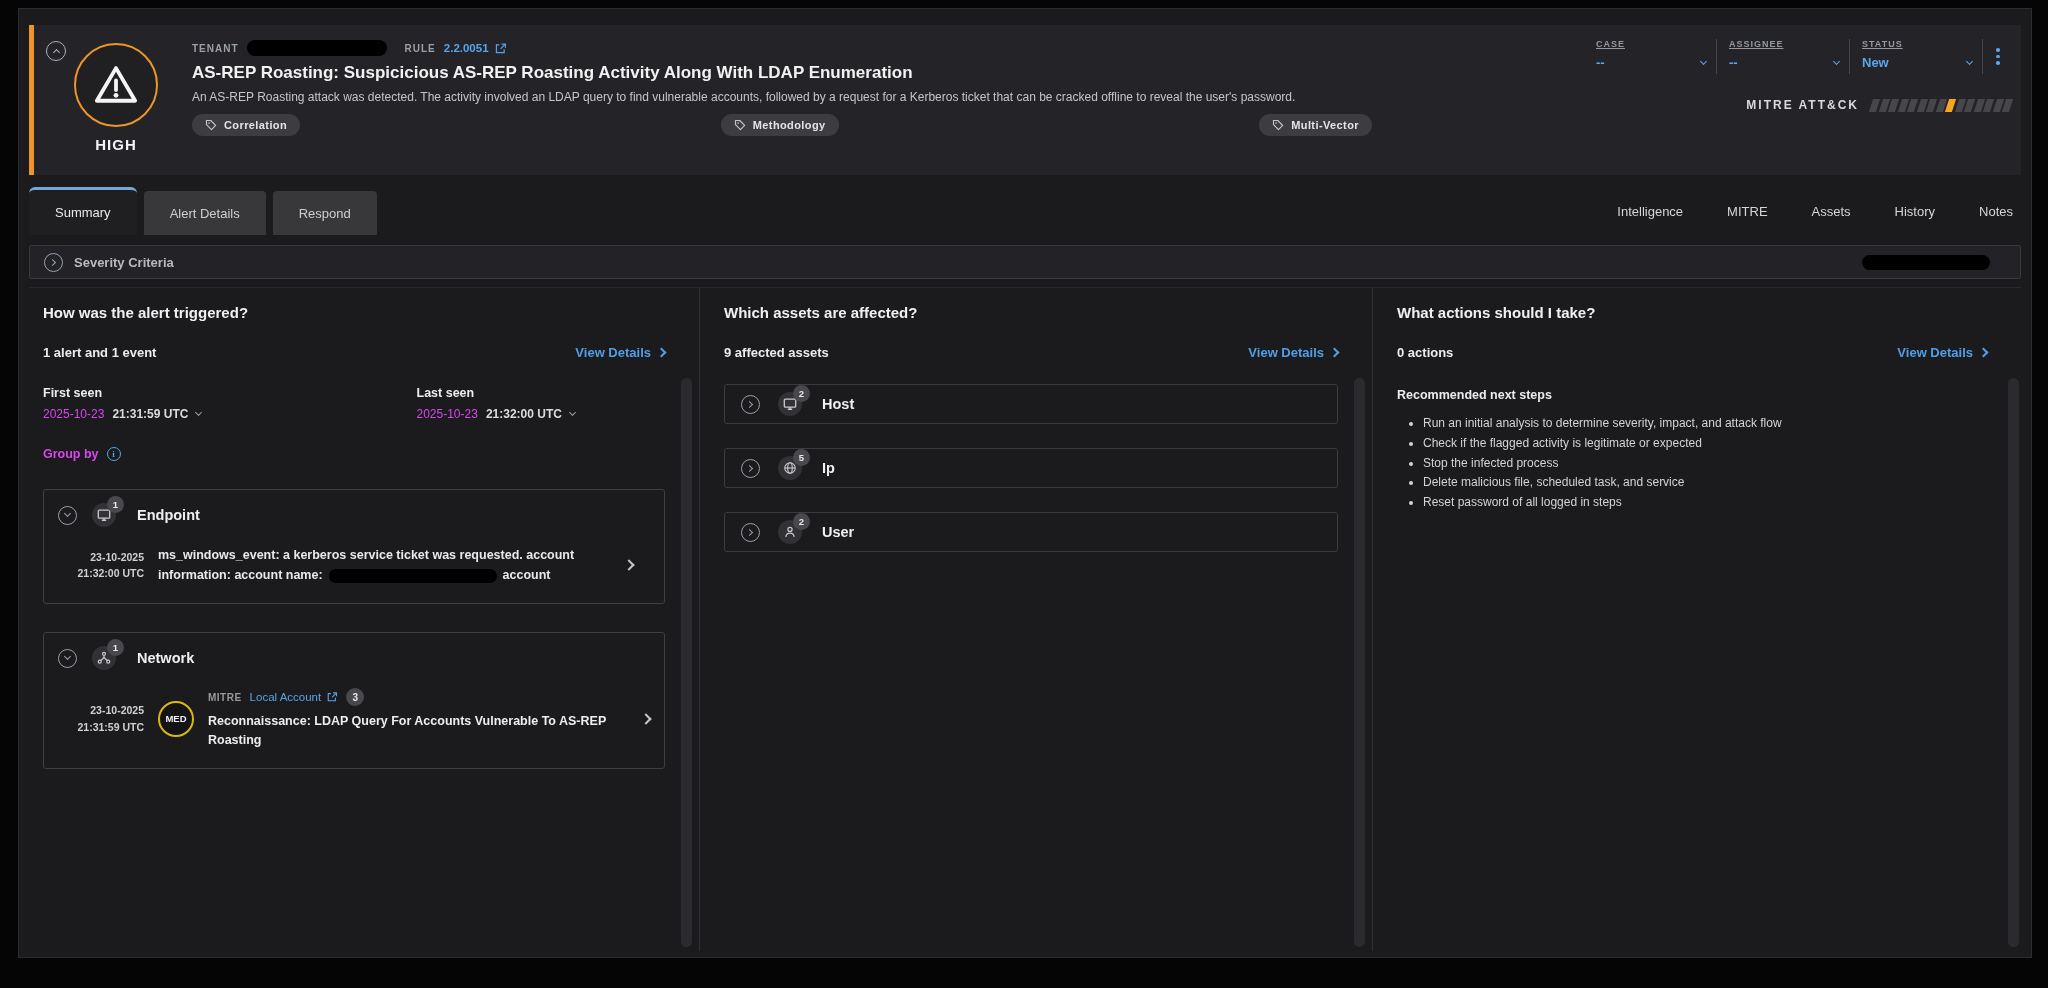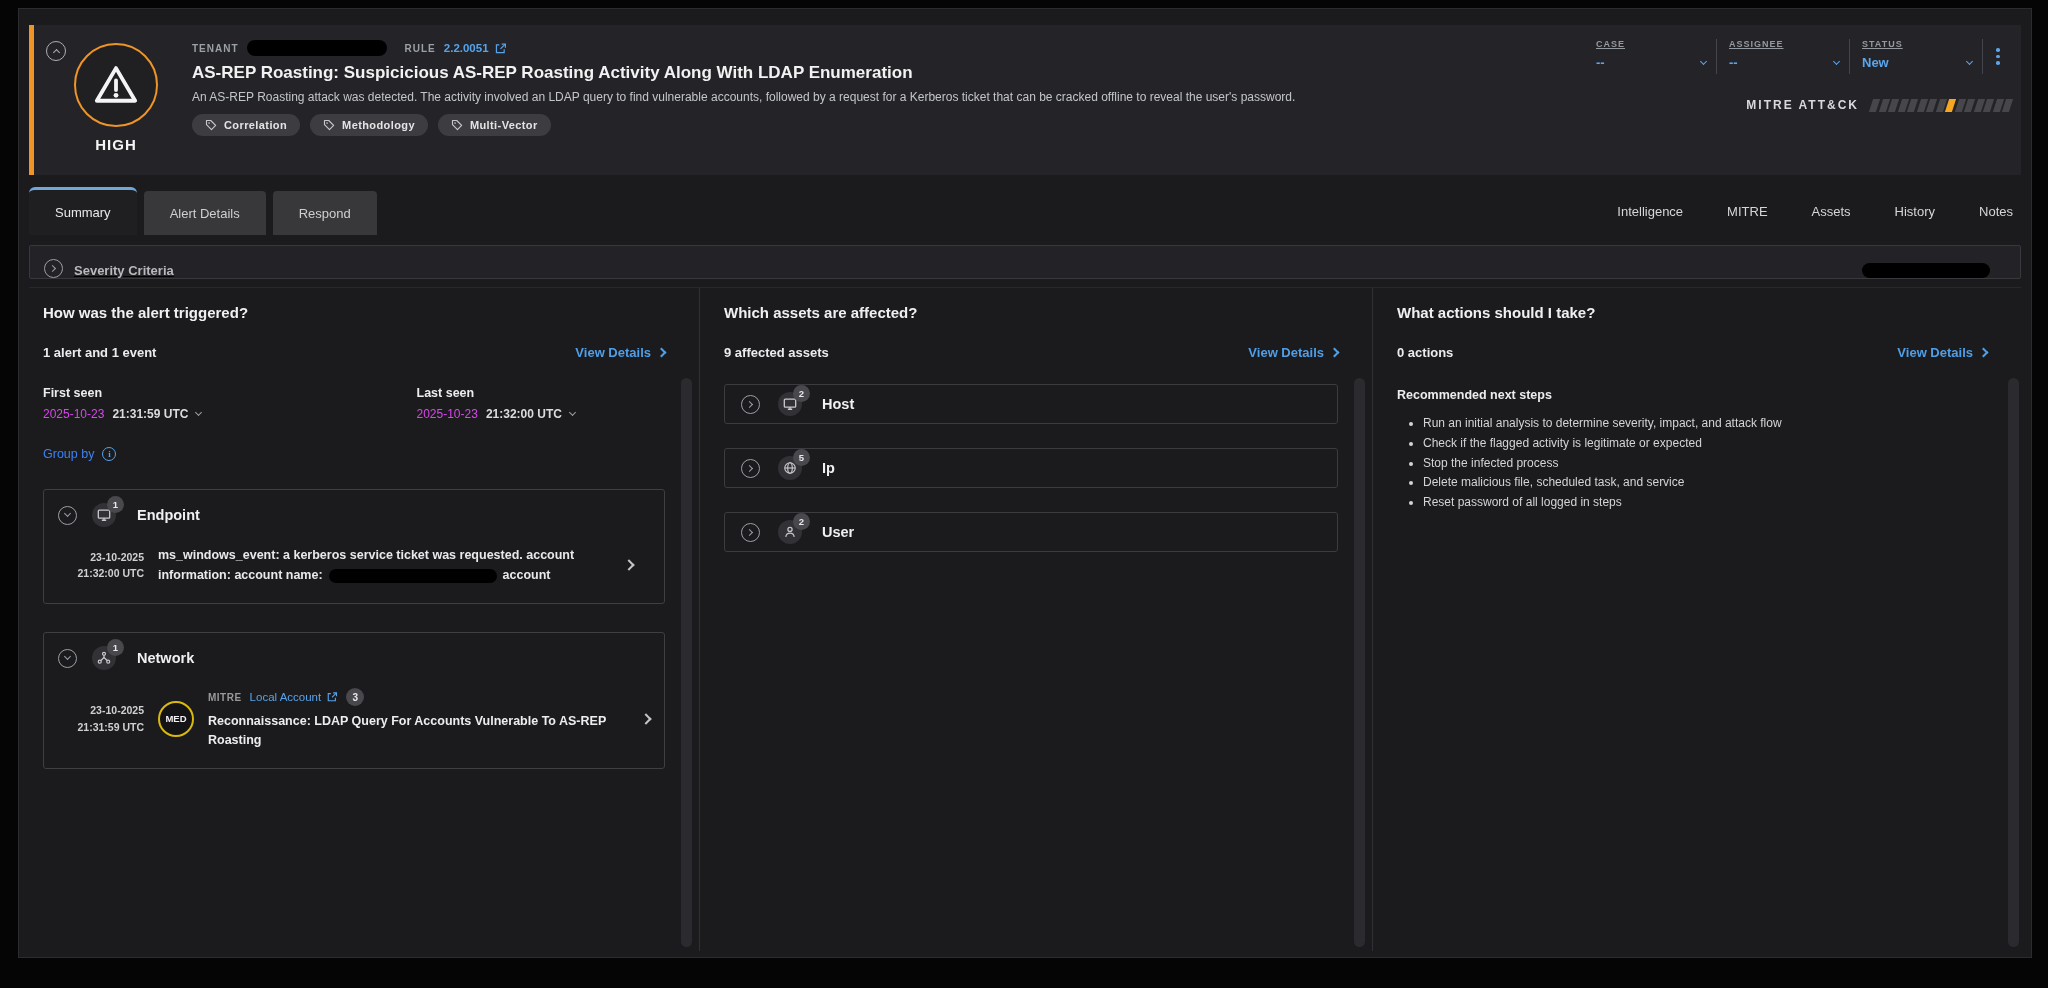--- a/index.html
+++ b/index.html
@@ -22,21 +22,21 @@
 
   .head-info { position: absolute; left: 158px; top: 14px; width: 1180px; }
   .meta-row { display: flex; align-items: center; gap: 8px; height: 18px; }
   .meta-label { color: #9aa0a6; font-size: 10px; font-weight: bold; letter-spacing: 1px; }
   .redact { background: #000; border-radius: 9px; display: inline-block; height: 16px; }
   .redact.tenant { width: 140px; }
   .rule-link { color: #57a3ea; font-size: 11.5px; font-weight: bold; text-decoration: none;
     display: inline-flex; align-items: center; gap: 5px; cursor: pointer; }
   .alert-title { margin-top: 6px; color: #f2f2f2; font-size: 17px; font-weight: bold; }
   .alert-desc { margin-top: 7px; color: #c3c6c9; font-size: 12px; }
-  .tag-row { margin-top: 10px; display: flex; gap: 10px; }
+  .tag-row { margin-top: 10px; display: flex; gap: 10px; justify-content: space-between; }
   .tag-pill { background: #3d3d41; border-radius: 11px; height: 22px; padding: 0 13px;
     display: inline-flex; align-items: center; gap: 7px; color: #e4e4e6; font-size: 11px;
     font-weight: bold; letter-spacing: 0.4px; cursor: pointer; }
 
   .head-controls { position: absolute; right: 10px; top: 12px; width: 470px; }
   .dd-row { display: flex; align-items: stretch; justify-content: flex-end; }
   .dd { width: 128px; padding: 2px 8px 6px 10px; cursor: pointer; }
   .dd-label { color: #94999f; font-size: 9px; font-weight: bold; letter-spacing: 1px; text-decoration: underline; }
   .dd-value-row { display: flex; align-items: center; justify-content: space-between; margin-top: 6px; }
   .dd-value { color: #5aa5ec; font-size: 13px; font-weight: bold; }
@@ -58,21 +58,21 @@
     border-radius: 4px 4px 0 0; margin-right: 7px; color: #cfcfd2; font-size: 13px; cursor: pointer; }
   .tab.active { height: 48px; background: #1f1f22; border-top: 3px solid #72a7d8;
     border-radius: 6px 6px 0 0; color: #e8e8ea; }
   .tabs-right { margin-left: auto; display: flex; align-items: center; gap: 44px;
     padding-right: 8px; height: 100%; }
   .tab-link { color: #d6d6d8; font-size: 13px; cursor: pointer; }
 
   
   .sevcrit-bar { position: absolute; left: 10px; right: 10px; top: 236px; height: 34px;
     background: #232327; border: 1px solid #39393d; border-radius: 2px;
-    display: flex; align-items: flex-end; padding: 0 14px; text-decoration: underline; }
+    display: flex; align-items: center; padding: 0 14px; }
   .sevcrit-label { margin-left: 11px; color: #b9babd; font-size: 13px; font-weight: bold; }
   .sevcrit-redact { margin-left: auto; margin-right: 16px; width: 128px; height: 15px; }
 
   
   .columns { position: absolute; left: 10px; right: 10px; top: 278px; bottom: 6px;
     display: grid; grid-template-columns: 671px 673px 1fr; border-top: 1px solid #28282b; }
   .col { position: relative; padding: 16px 34px 10px 14px; border-right: 1px solid #303034; }
   .col:last-child { border-right: none; padding-left: 24px; }
   .col2 { padding-left: 24px; }
   .col-heading { color: #f0f0f2; font-size: 15px; font-weight: bold; }
@@ -87,21 +87,21 @@
   
   .seen-row { margin-top: 26px; display: flex; }
   .seen-block { width: 330px; }
   .seen-label { color: #ececee; font-size: 12.5px; font-weight: bold; }
   .seen-value { margin-top: 7px; display: flex; align-items: center; gap: 8px;
     font-size: 12px; cursor: pointer; }
   .seen-date { color: #d946ef; }
   .seen-time { color: #dcdcde; font-weight: bold; }
   .seen-chev { color: #9aa0a6; }
   .groupby-row { margin-top: 26px; display: flex; align-items: center; gap: 8px; }
-  .groupby-label { color: #3b82f6; font-size: 12.5px; font-weight: normal; }
+  .groupby-label { color: #d946ef; font-size: 12.5px; font-weight: bold; }
   .info-icon { width: 14px; height: 14px; border: 1.4px solid #57a3ea; border-radius: 50%;
     color: #57a3ea; font-size: 9px; font-weight: bold; display: inline-flex; align-items: center;
     justify-content: center; font-family: "Liberation Serif", serif; cursor: pointer; }
   .groupkey-row { margin-top: 12px; margin-left: 8px; display: flex; align-items: center; gap: 2px; }
   .groupkey { color: #c9c9cc; font-size: 12px; }
   .redact.srcip { width: 146px; border-radius: 9px; }
 
   .group-card { margin-top: 28px; border: 1px solid #3e3e43; border-radius: 3px; padding: 13px 14px 18px 14px; }
   .group-head { display: flex; align-items: center; gap: 15px; }
   .circ-icon { width: 19px; height: 19px; border: 1.6px solid #9aa0a8; border-radius: 50%;

